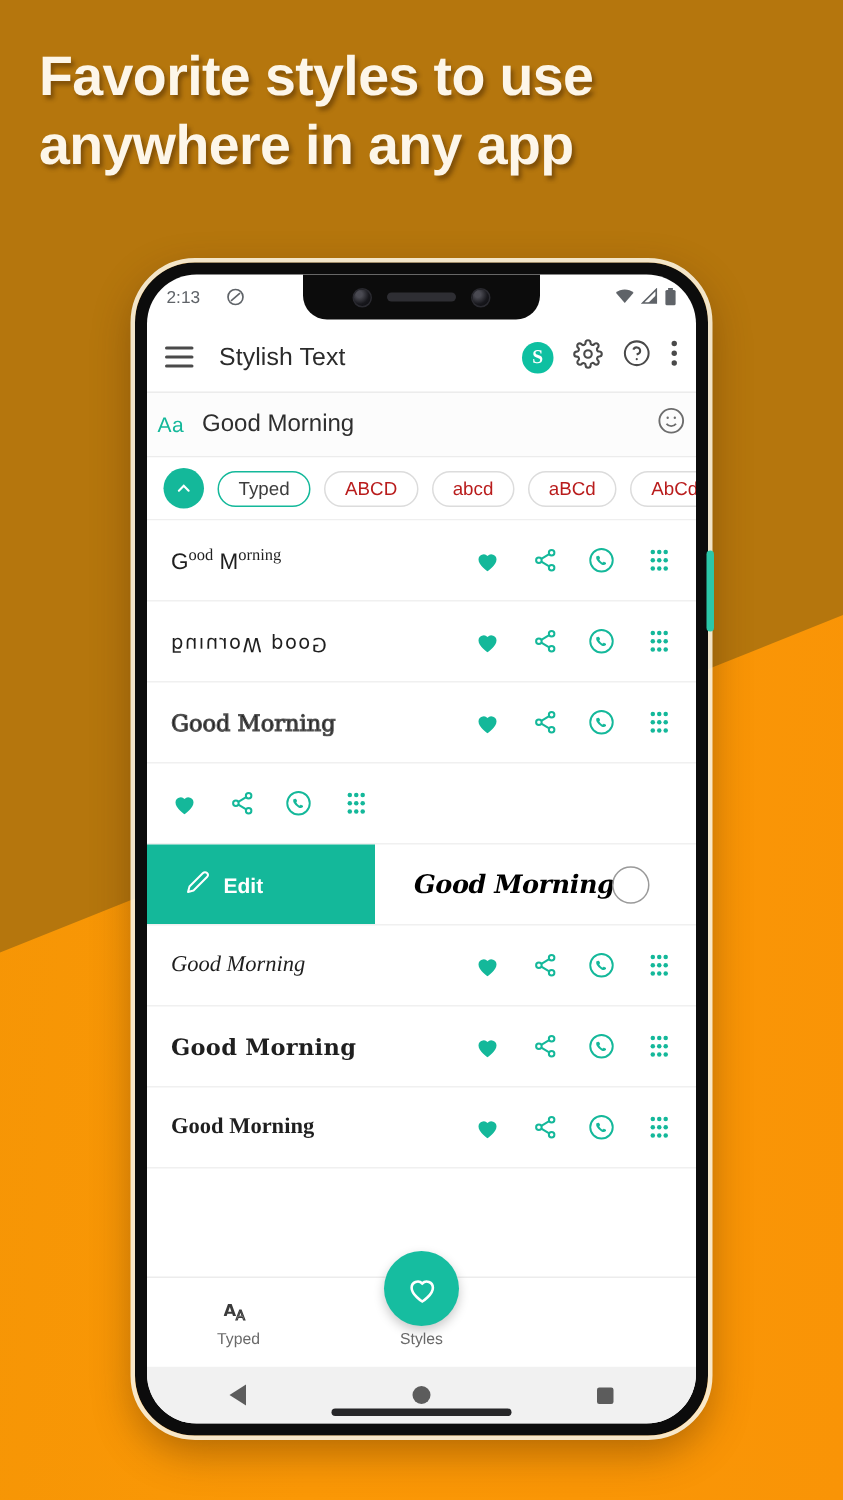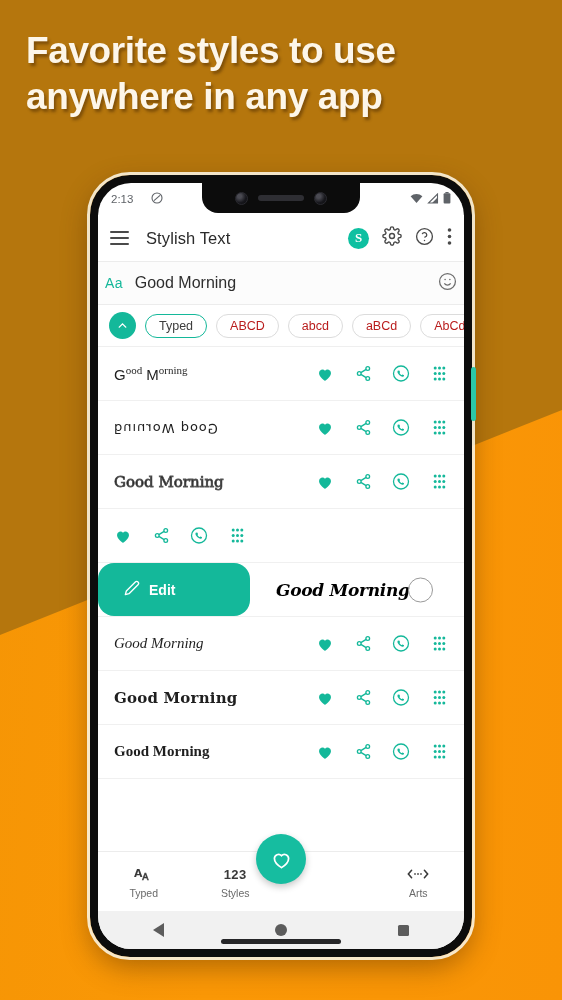--- a/index.html
+++ b/index.html
@@ -177,21 +177,21 @@
   .s-script{ font-family:"DejaVu Serif", serif; font-style:italic; font-weight:bold;
              font-size:17px; letter-spacing:-.3px; }
 
   
   .row.swipe{ padding:0; overflow:visible; }
   .editbtn{
     width:152px; height:100%;
     background:#14b89a; color:#fff;
     display:flex; align-items:center; gap:9px;
     padding-left:26px;
-    font-size:14px; font-weight:bold;border-radius:16px;
+    font-size:14px; font-weight:bold;
   }
   .swipe-content{
     flex:1; display:flex; align-items:center;
     padding-left:26px; position:relative;
   }
   .touchring{
     position:absolute; left:158px; top:50%; transform:translateY(-50%);
     width:25px; height:25px; border-radius:50%;
     border:1.6px solid #9a9a9a; background:rgba(255,255,255,.35);
   }
@@ -655,32 +655,20 @@
         <span class="gl" style="font-weight:bold;font-size:13px;letter-spacing:.5px;">123</span>
         <span class="lbl">Styles</span>
       </div>
       <div class="navspacer">
         <div class="fab">
           <svg width="23" height="23" viewBox="0 0 24 24" fill="none" stroke="#fff" stroke-width="1.8">
               <path d="M12 20.5s-7.4-4.7-7.4-9.6A4.3 4.3 0 0 1 12 8a4.3 4.3 0 0 1 7.4 2.9c0 4.9-7.4 9.6-7.4 9.6z"></path>
             </svg>
         </div>
       </div>
-      <div class="navitem">
-        <span class="gl">
-          <svg width="22" height="14" viewBox="0 0 24 14" fill="none" stroke="#3a3a3a" stroke-width="1.7" stroke-linecap="round">
-              <polyline points="5 3 1.5 7 5 11"></polyline>
-              <polyline points="19 3 22.5 7 19 11"></polyline>
-              <line x1="8.5" y1="7" x2="9" y2="7"></line>
-              <line x1="11.7" y1="7" x2="12.3" y2="7"></line>
-              <line x1="15" y1="7" x2="15.5" y2="7"></line>
-            </svg>
-        </span>
-        <span class="lbl">Arts</span>
-      </div>
     </div>
 
     <div class="androidnav">
       <span class="nb-back"></span>
       <span class="nb-home"></span>
       <span class="nb-rec"></span>
     </div>
 
   </div>
 

